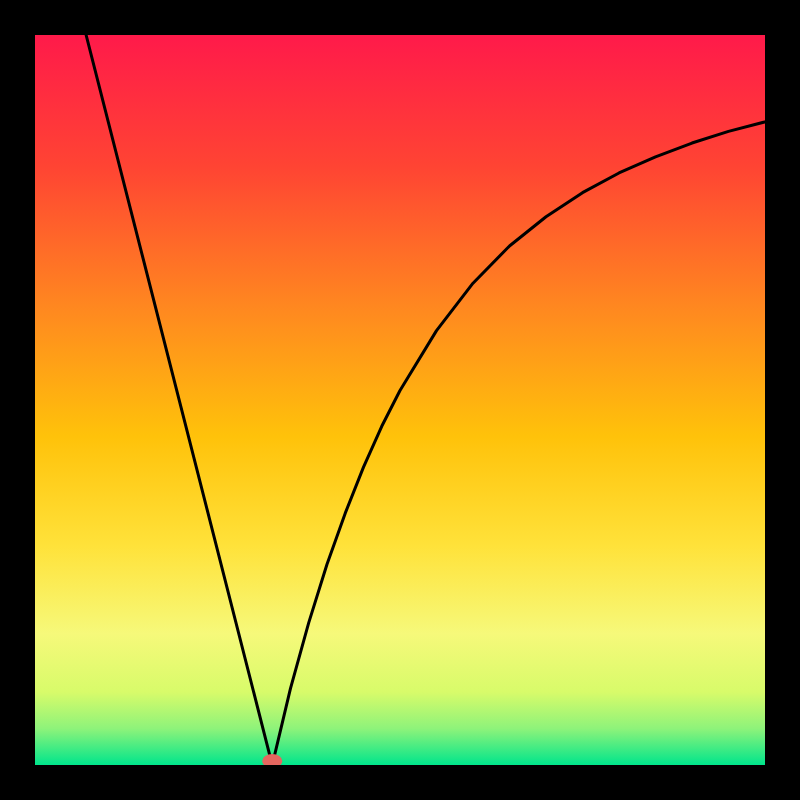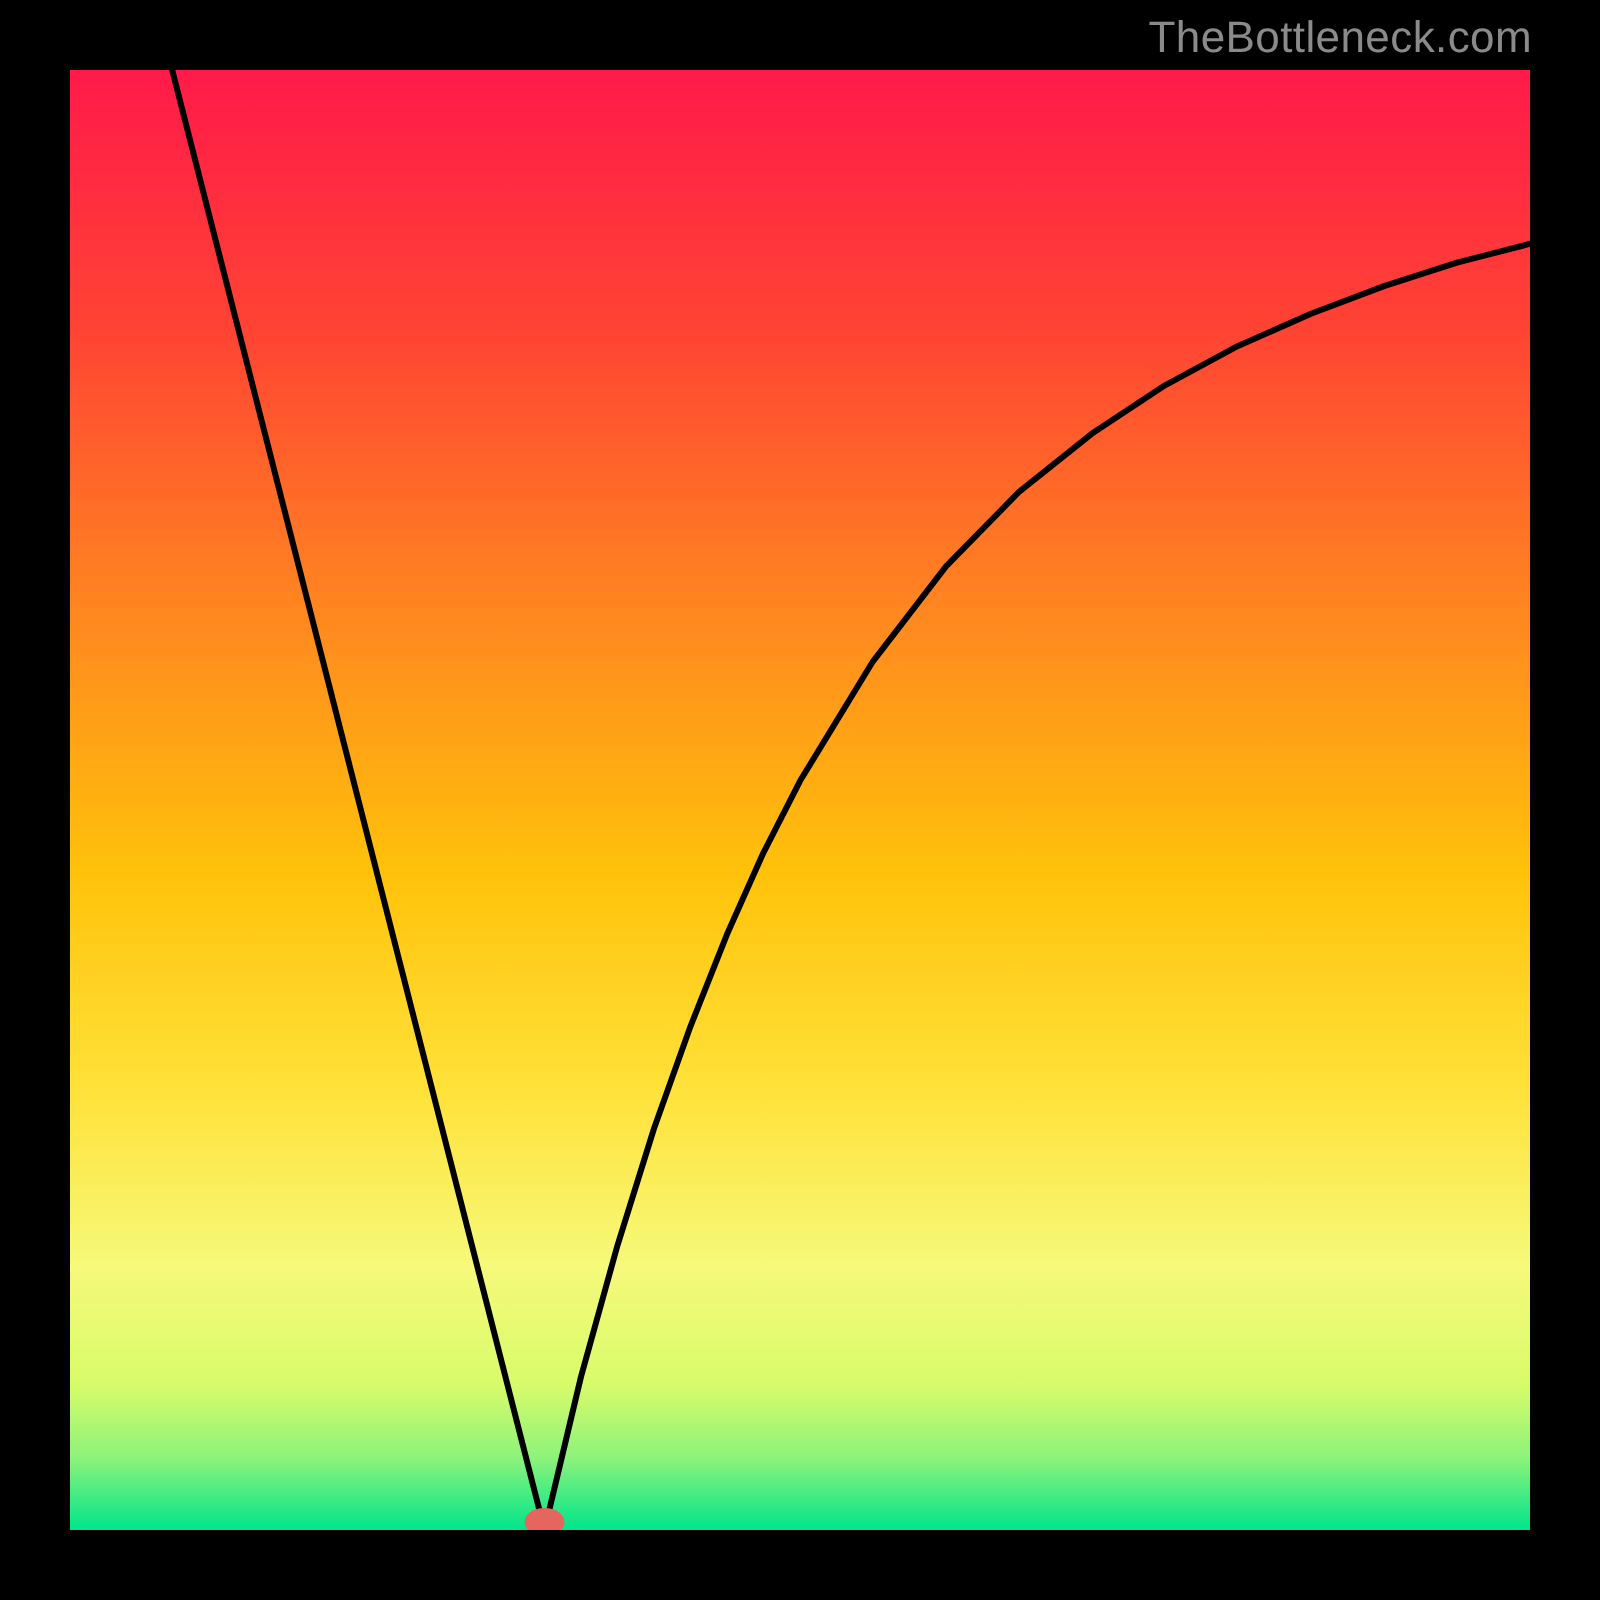--- a/index.html
+++ b/index.html
@@ -60,14 +60,13 @@
       <rect x="0" y="0" width="730" height="730" fill="url(#bg)"></rect>
       <g id="curves">
           <path d="M51.10 0.00 L237.25 730.00" fill="none" stroke="#000" stroke-width="3" stroke-linecap="round" stroke-linejoin="round"></path>
           <path d="M237.25 730.00 L255.50 653.35 L273.75 587.65 L292.00 529.25 L310.25 478.15 L328.50 432.16 L346.75 391.28 L365.00 355.51 L401.50 295.65 L438.00 248.20 L474.50 210.97 L511.00 181.77 L547.50 157.68 L584.00 137.97 L620.50 121.91 L657.00 108.04 L693.50 96.36 L730.00 86.87" fill="none" stroke="#000" stroke-width="3" stroke-linecap="round" stroke-linejoin="round"></path>
         </g>
       <g id="marker">
           <ellipse cx="237.25" cy="726.00" rx="10" ry="7" fill="#e4665f"></ellipse>
         </g>
     </svg>
   </div>
-  <div class="watermark">TheBottleneck.com</div>
 </div>
 
 </body></html>

